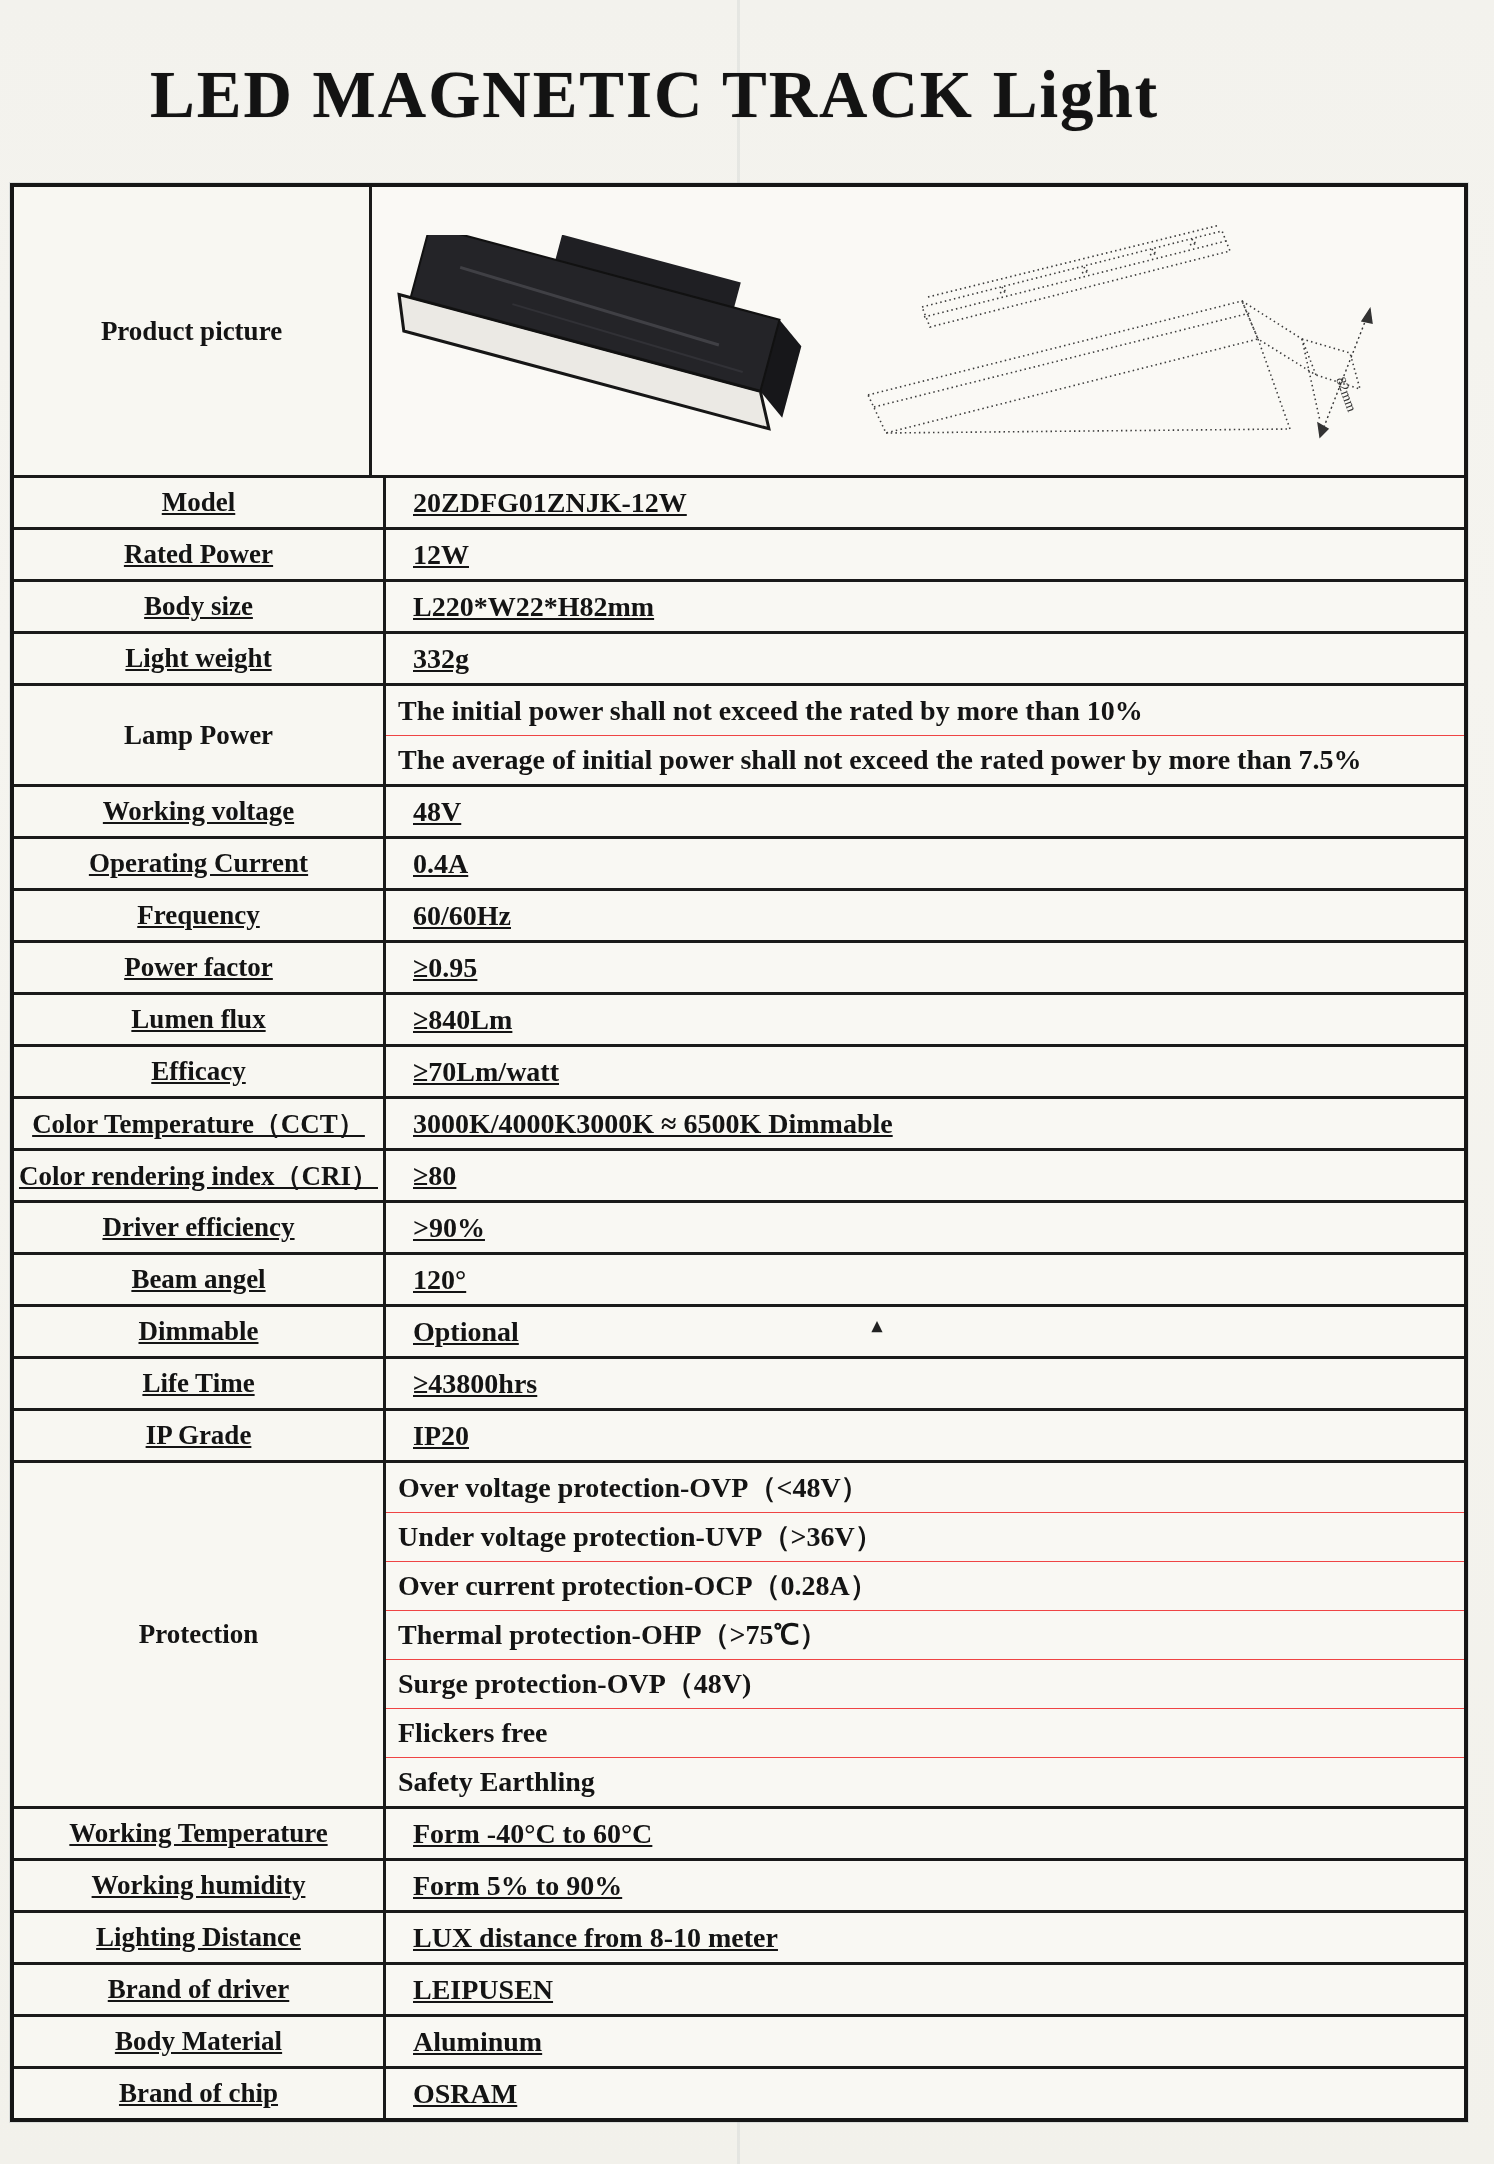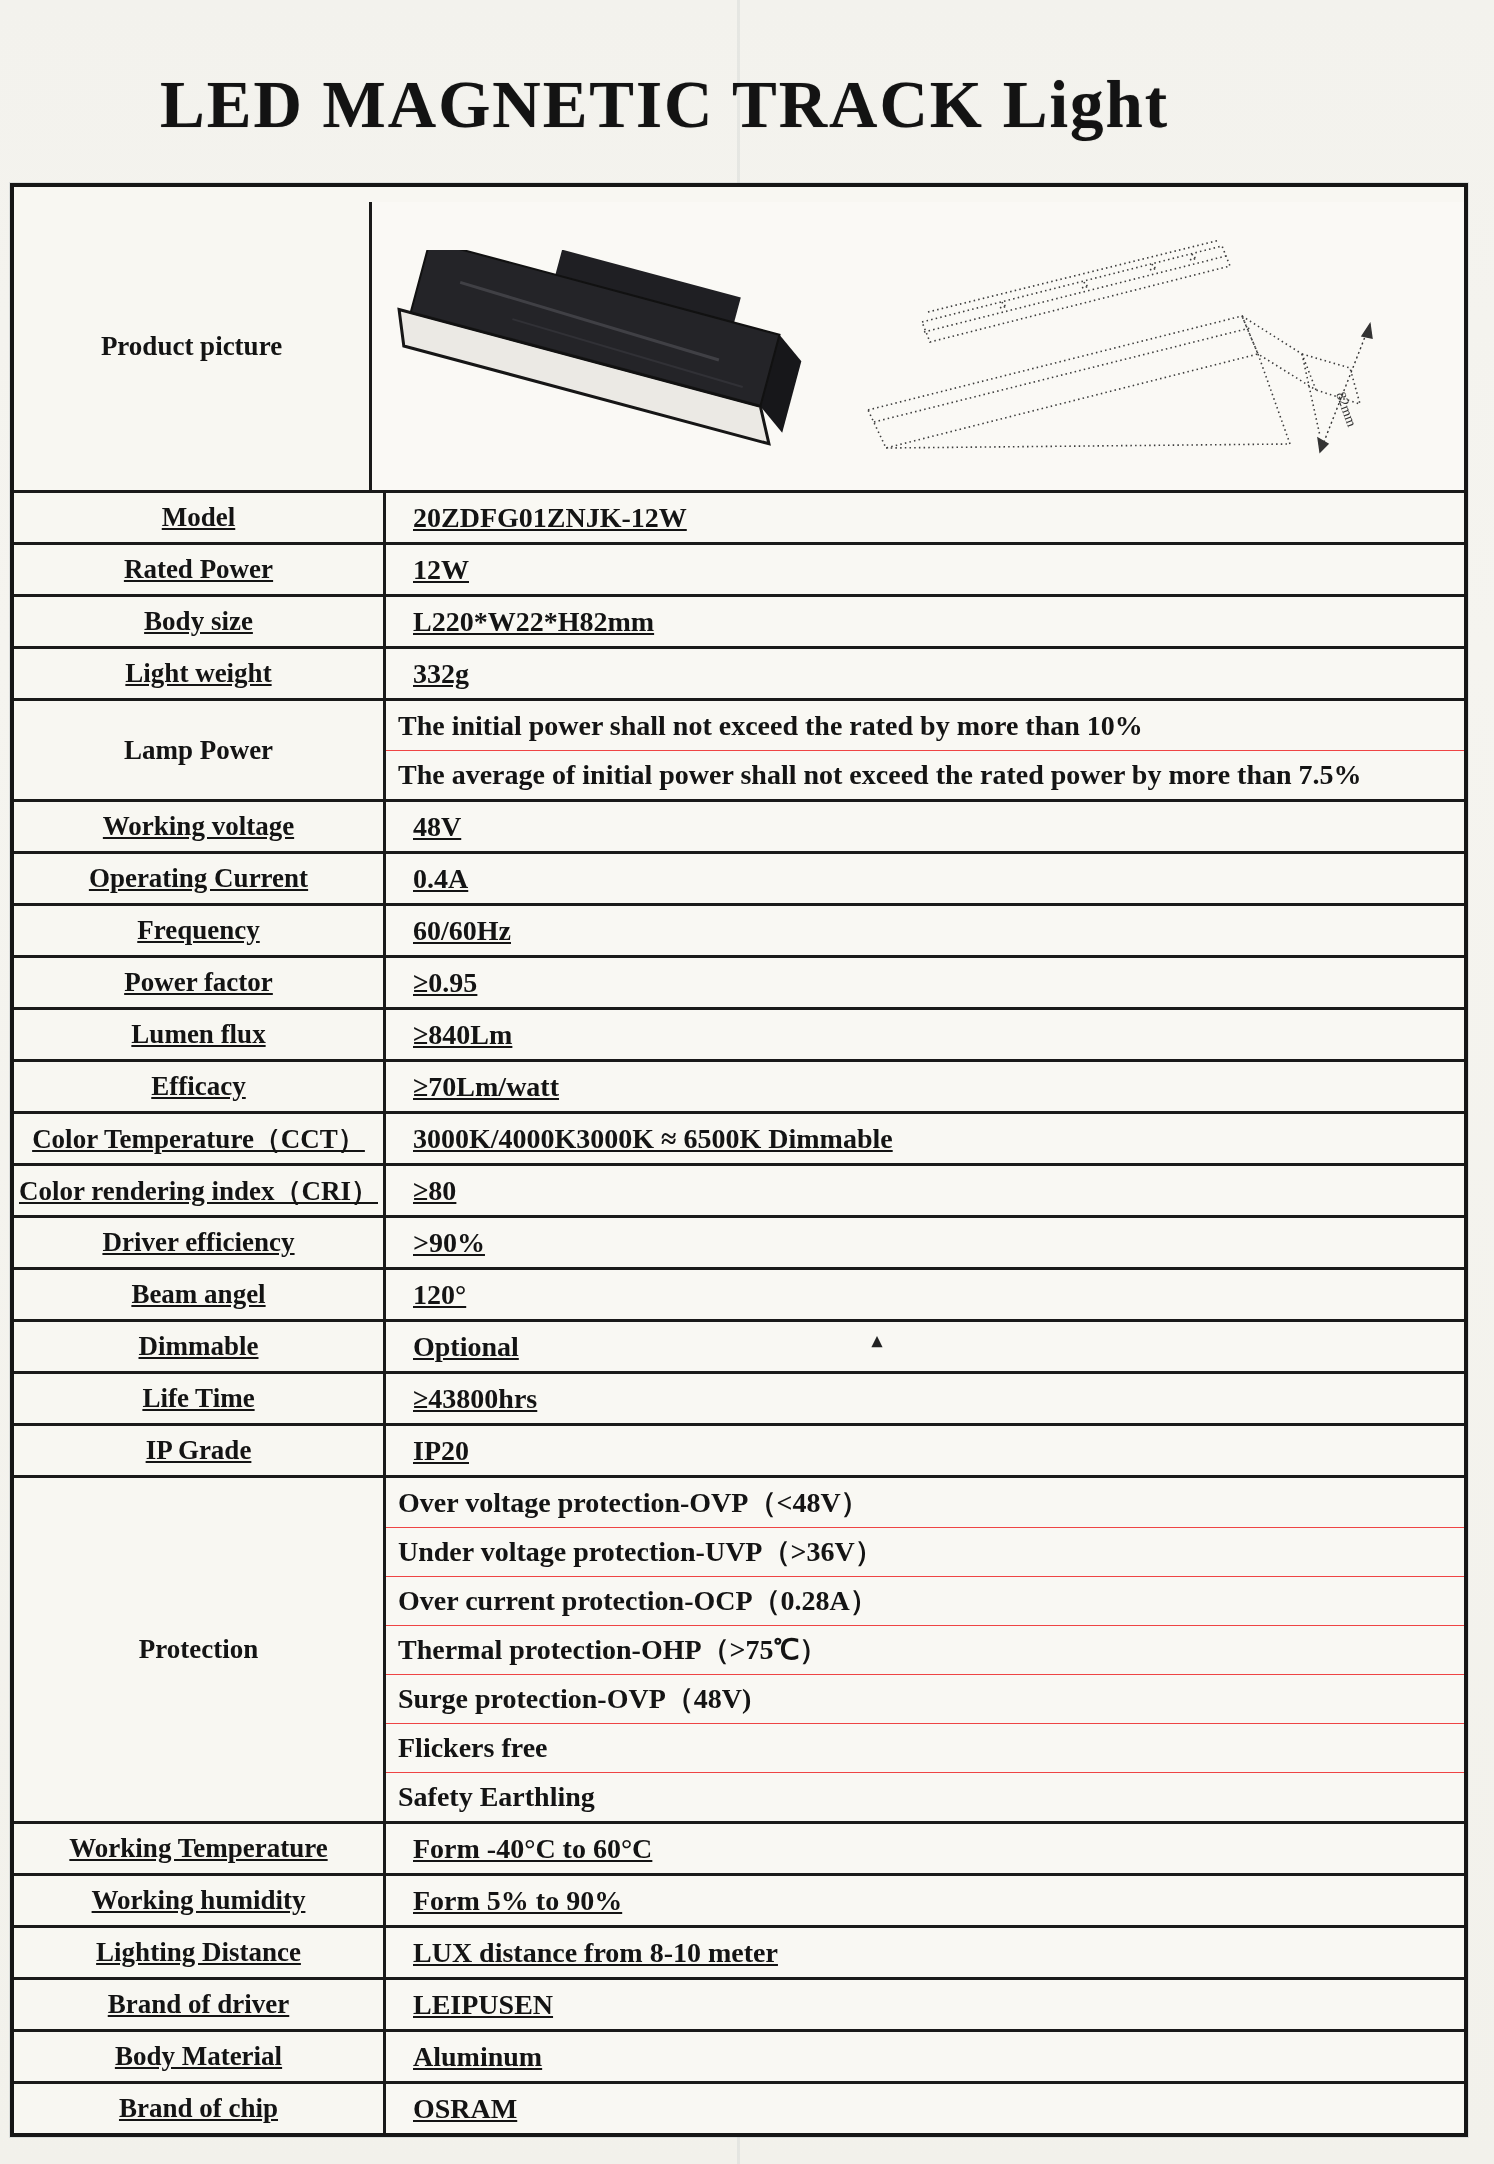--- a/index.html
+++ b/index.html
@@ -14,21 +14,21 @@
   .page{
     position:absolute;inset:0;
     background:linear-gradient(180deg,#f3f2ed 0%,#f5f4ef 30%,#f2f1eb 100%);
   }
   
   .crease{
     position:absolute;left:737px;top:0;width:3px;height:100%;
     background:rgba(110,125,140,0.10);
   }
   .title{
-    position:absolute;left:146px;top:52px;margin:14px;
+    position:absolute;left:146px;top:52px;margin:4px;
     font-size:67px;font-weight:bold;letter-spacing:2px;
     color:#131313;white-space:nowrap;
     text-shadow:0 0 1px rgba(0,0,0,.35);
   }
   .spec-table{
     position:absolute;left:10px;top:183px;width:1450px;
     border:4px solid #161616;
     background:#f8f7f2;
     box-shadow:0 0 0 1px rgba(90,110,130,.15);
   }
@@ -50,21 +50,21 @@
     background:#f9f8f3;
   }
   .row.single{height:49px;text-decoration:underline;}
   .cell-multi{flex:1;display:flex;flex-direction:column;}
   .cell-multi .sub{
     flex:0 0 49px;display:flex;align-items:center;
     font-weight:bold;font-size:28px;padding:0 12px;box-sizing:border-box;
     border-top:1px solid #ef4444;background:#f9f8f3;
   }
   .cell-multi .sub:first-child{border-top:none;}
-  .pic-row{height:288px;margin-top:15px;}
+  .pic-row{height:288px;}
   .pic-row .cell-label{flex-basis:358px;width:358px;}
   .pic-cell{flex:1;position:relative;background:#faf9f5;}
   .photo-svg{position:absolute;left:14px;top:48px;}
   .drawing-svg{position:absolute;left:478px;top:2px;}
   .artifact{
     position:absolute;font-size:20px;color:#222;
     font-weight:bold;
   }
 </style>
 </head>

